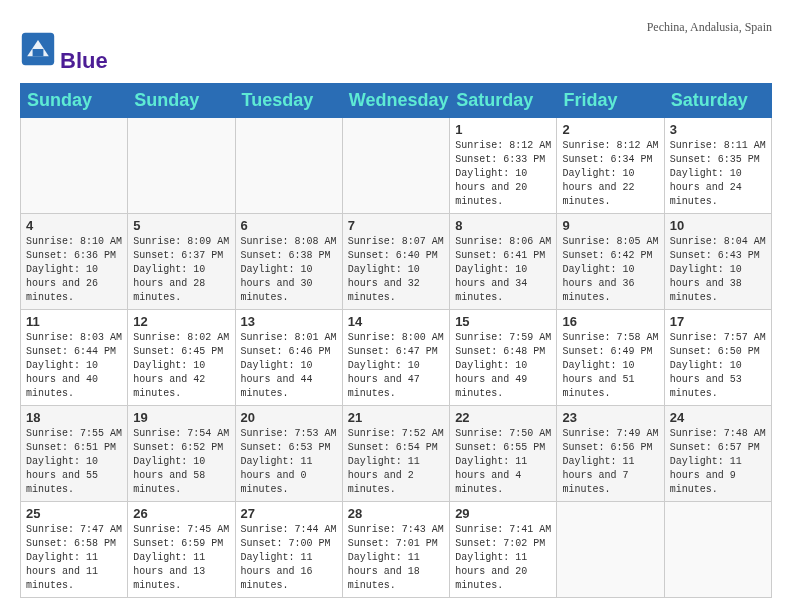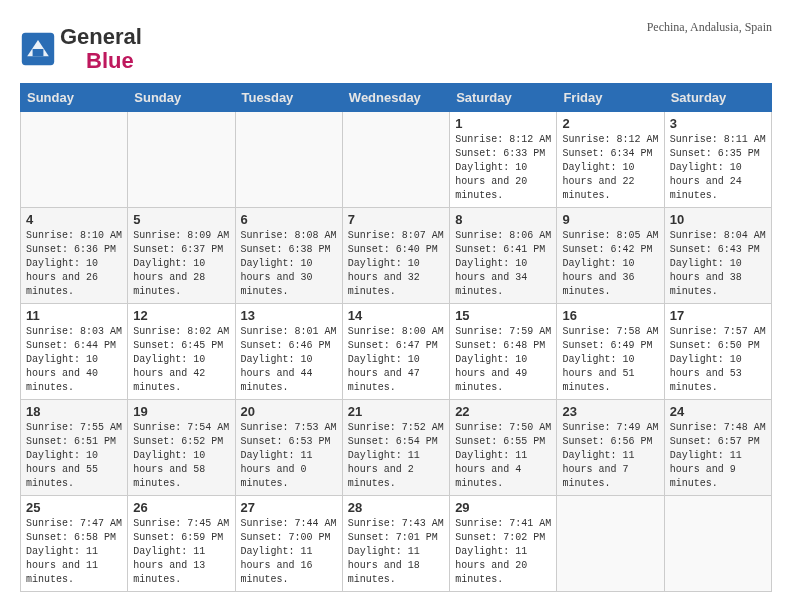--- a/index.html
+++ b/index.html
@@ -23,22 +23,21 @@
     }
     .logo-text {
       font-size: 22px;
       font-weight: bold;
       line-height: 1.1;
     }
     .logo-text .general {
       color: #333;
     }
     .logo-text .blue {
-      color: #be185d;
-      margin-left: 26px;
+      color: #4c1d95;
     }
     .logo-icon {
       width: 36px;
       height: 36px;
       margin-right: 4px;
     }
     .title-block {
       text-align: right;
     }
     .main-title {
@@ -51,24 +50,24 @@
       color: #555;
       font-family: Liberation Serif, serif;
     }
     table {
       width: 100%;
       border-collapse: collapse;
       table-layout: fixed;
     }
     th {
       background-color: #2a6db5;
-      color: #e5e5e5;
+      color: #5eead4;
       text-align: left;
       padding: 6px 6px;
-      font-size: 13px;
+      font-size: 18px;
       font-weight: bold;
       border: 1px solid #2a6db5;
     }
     td {
       border: 1px solid #ccc;
       vertical-align: top;
       padding: 4px 5px;
       height: 90px;
       font-size: 10.5px;
       color: #333;
@@ -97,21 +96,21 @@
 <body>
 
 <div class="header-section">
   <div class="logo">
     <svg class="logo-icon" viewBox="0 0 40 40">
       <rect x="2" y="2" width="36" height="36" rx="4" fill="#2a6db5"></rect>
       <polygon points="8,28 20,10 32,28" fill="white" opacity="0.9"></polygon>
       <rect x="14" y="20" width="12" height="8" fill="#2a6db5"></rect>
     </svg>
     <div class="logo-text">
-      <span class="general">General</span><br>
+      <br>
       <span class="blue">Blue</span>
     </div>
   </div>
   <div class="title-block">
     <div class="subtitle">Pechina, Andalusia, Spain</div>
   </div>
 </div>
 
 <table>
   <thead>

